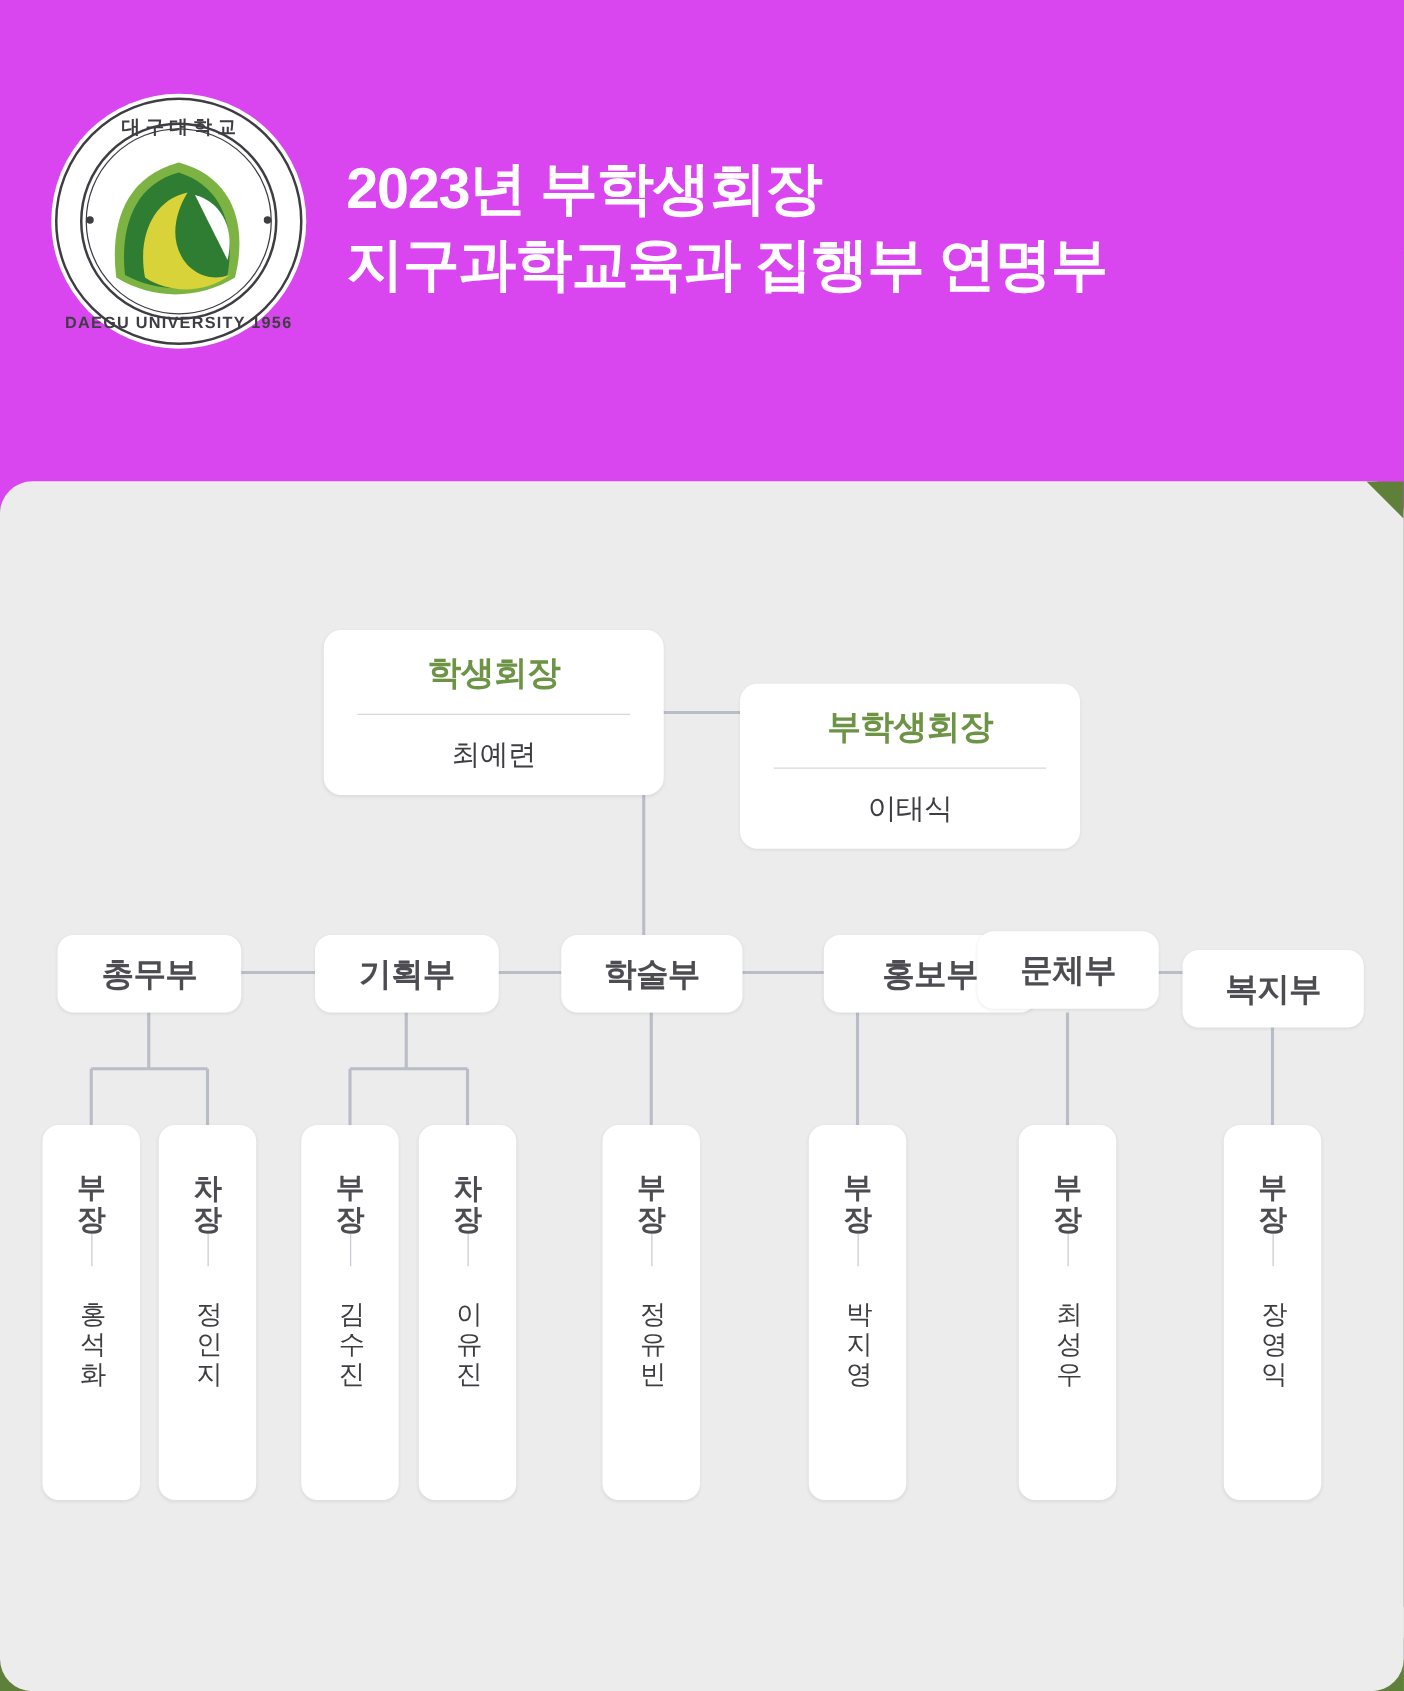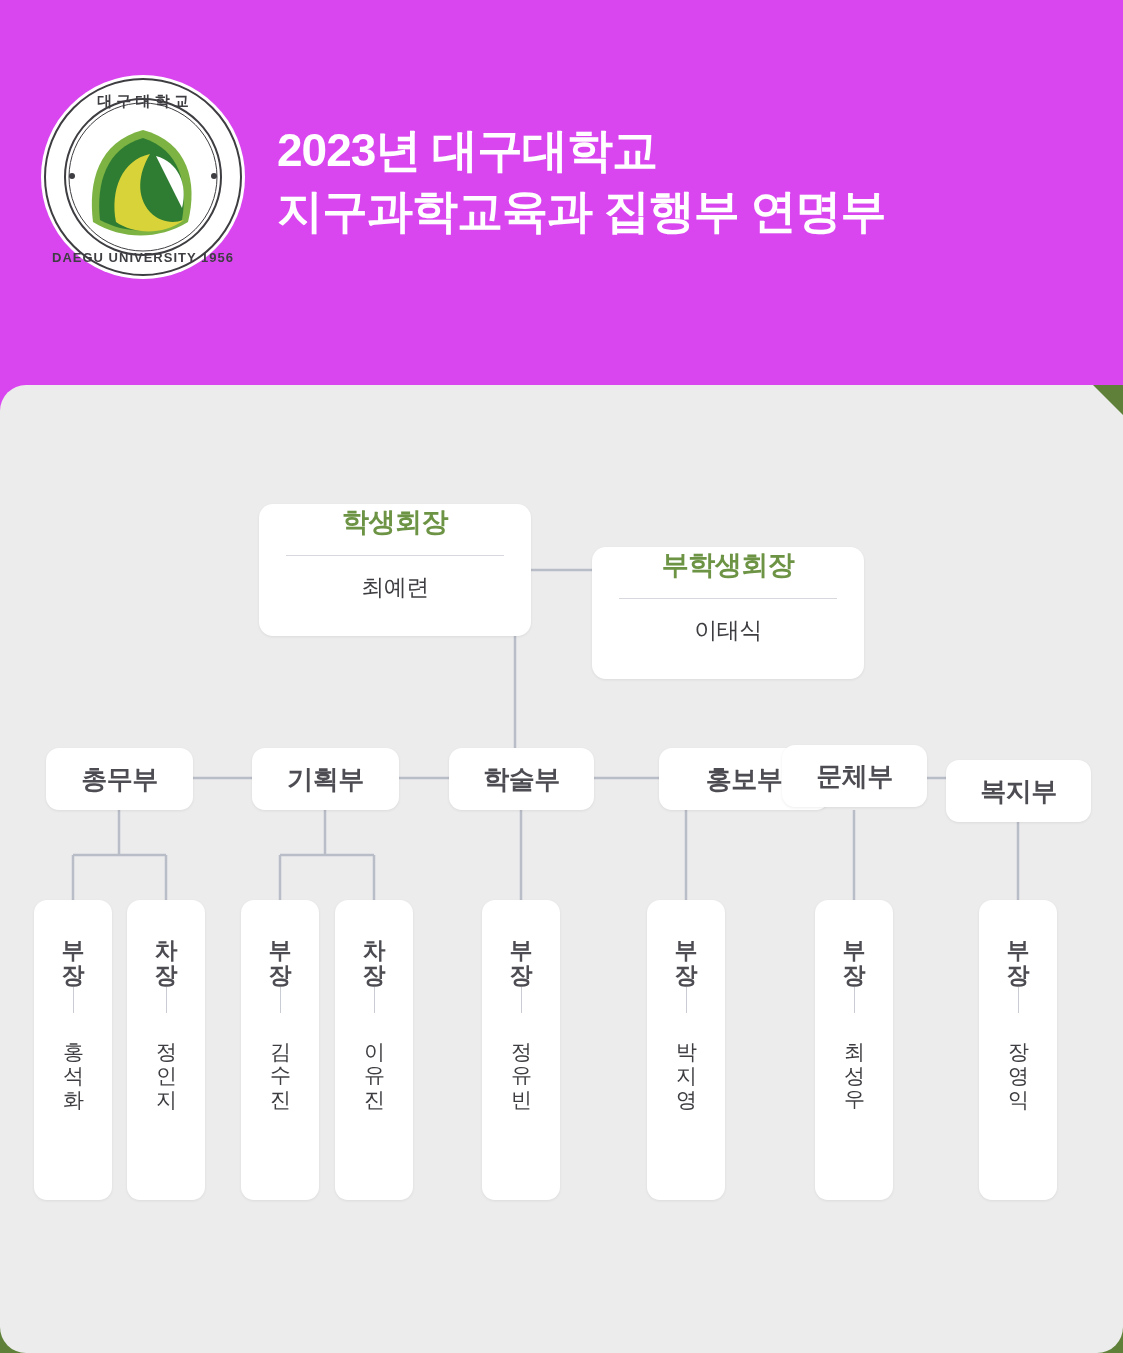--- a/index.html
+++ b/index.html
@@ -72,21 +72,21 @@
   .card {
     position: absolute;
     background: #ffffff;
     border-radius: 14px;
     box-shadow: 0 1px 3px rgba(0,0,0,0.07);
   }
 
   
   .leader {
     width: 272px; height: 132px;
-    padding-top: 0;
+    padding-top: 16px;
   }
   .leader .role {
     text-align: center;
     font-size: 27px;
     font-weight: bold;
     color: #6d9345;
     letter-spacing: -0.5px;
   }
   .leader .rule {
     width: 218px; height: 1px;
@@ -161,21 +161,21 @@
       <path d="M62 148 C58 112, 68 76, 105 66 C142 78, 150 112, 144 148 C118 162, 88 162, 62 148 Z" fill="#2f7d32"></path>
       <path d="M78 150 C72 118, 84 88, 112 82 C100 102, 98 124, 112 140 C122 150, 134 152, 146 148 C124 164, 96 162, 78 150 Z" fill="#d9d33a"></path>
       <path d="M118 84 C140 90, 150 112, 144 136 C136 120, 128 104, 118 84 Z" fill="#ffffff"></path>
       <text x="105" y="34" font-size="15" font-weight="bold" fill="#3e3e42" text-anchor="middle" font-family="'Liberation Sans', sans-serif">대 구 대 학 교</text>
       <text x="105" y="190" font-size="13" font-weight="bold" fill="#3e3e42" text-anchor="middle" font-family="'Liberation Sans', sans-serif" letter-spacing="1">DAEGU UNIVERSITY 1956</text>
       <circle cx="34" cy="104" r="3" fill="#3e3e42"></circle>
       <circle cx="176" cy="104" r="3" fill="#3e3e42"></circle>
     </svg>
   </div>
 
-  <div class="title">2023년 대구대학교
+  <div class="title">2023년 부학생회장
 지구과학교육과 집행부 연명부</div>
 </div>
 
 <div class="panel"></div>
 <div class="panel-notch"></div>
 <div class="panel-bottom"></div>
 
 <div class="chart">
 
   <svg class="lines">

